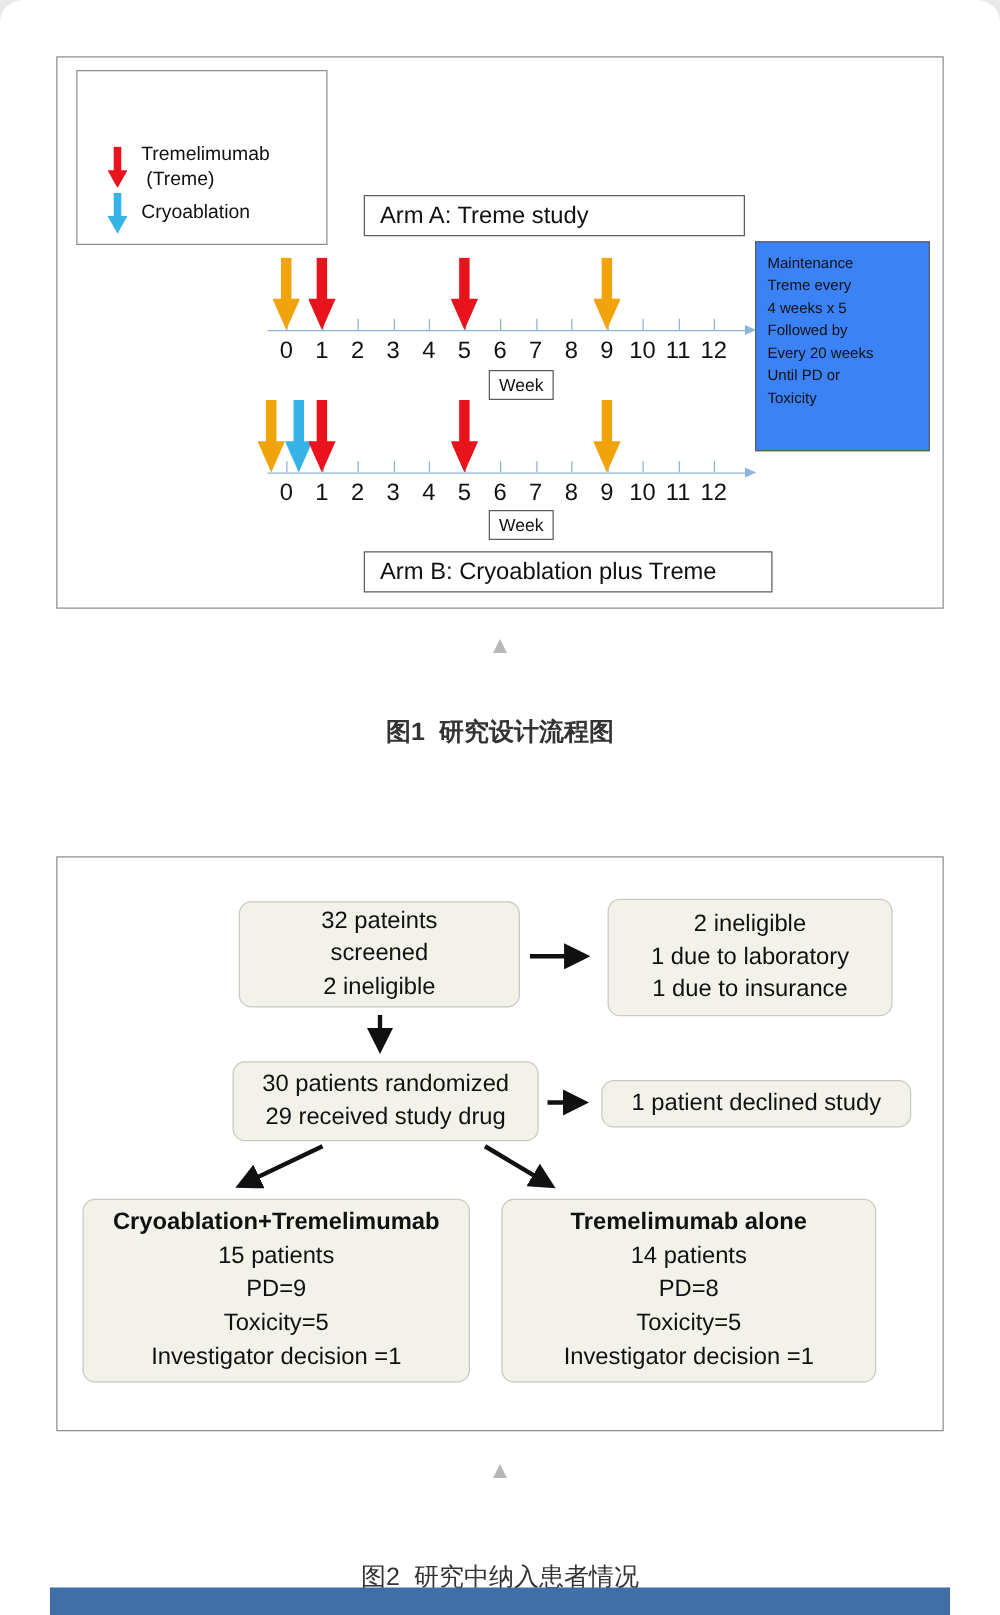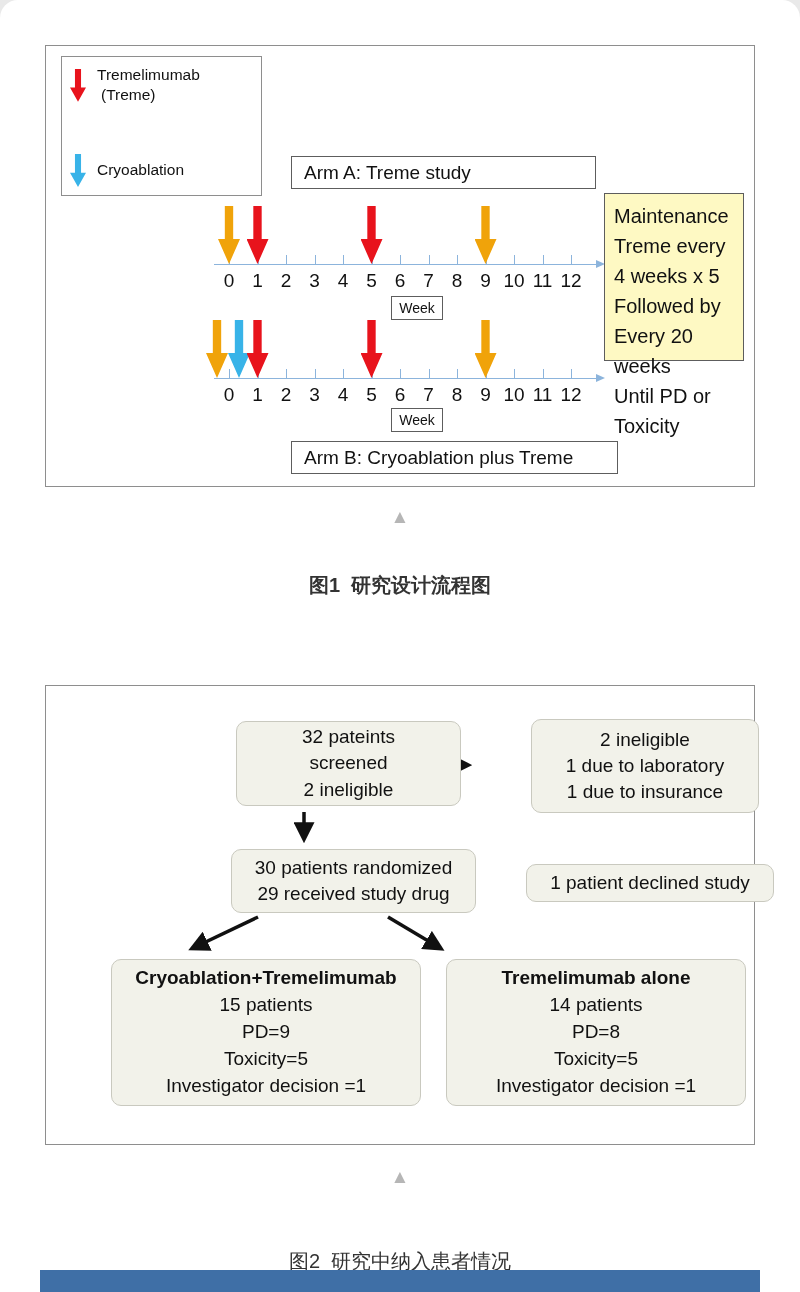--- a/index.html
+++ b/index.html
@@ -4,34 +4,34 @@
 <style>
   * { margin:0; padding:0; box-sizing:border-box; }
   html,body { background:#e9e9e9; font-family:"Liberation Sans","DejaVu Sans",sans-serif; }
   .page { position:relative; width:800px; height:1292px; margin:0 auto; background:#ffffff;
           border-radius:18px 18px 0 0; overflow:hidden; }
 
   
   .fig1-box { position:absolute; left:45px; top:45px; width:710px; height:442px;
               border:1px solid #8e8e8e; background:#fff; }
   .legend { position:absolute; left:15px; top:10px; width:201px; height:140px;
-            border:1px solid #8e8e8e; padding:8px 8px; display:flex; flex-direction:column;
-            justify-content:space-between; }
+            border:1px solid #8e8e8e; padding:8px 24px; display:flex; flex-direction:column;
+            justify-content:flex-end; }
   .legend-row { display:flex; align-items:center; gap:11px; font-size:15.5px; color:#111; }
   .legend-text { display:flex; flex-direction:column; line-height:1.3; }
   .legend-text .l2 { margin-left:4px; }
   .block-arrow-sm { display:inline-block; width:16px; height:33px; flex:0 0 16px;
      clip-path:polygon(31% 0,69% 0,69% 57%,100% 57%,50% 100%,0 57%,31% 57%); }
   .arm-label { position:absolute; height:33px; border:1px solid #5d5d5d; background:#fff;
                display:flex; align-items:center; padding-left:12px; font-size:19px; color:#111; }
   .arm-a { left:245px; top:110px; width:305px; }
   .arm-b { left:245px; top:395px; width:327px; }
   .maintenance { position:absolute; left:558px; top:147px; width:140px; height:168px;
-                 border:1px solid #5d5d5d; padding:7px 9px; font-size:20px; line-height:1.5;
-                 color:#111; background:#fef9c3; }
+                 border:1px solid #5d5d5d; padding:7px 9px; font-size:12px; line-height:1.5;
+                 color:#111; background:#3b82f6; }
   .timeline { position:absolute; left:0; width:710px; height:100px; }
   .tl-a { top:152px; } .tl-b { top:266px; }
   .axis-line { position:absolute; height:1px; background:var(--axis); }
   .axis-head { position:absolute; width:0; height:0; border-left:9px solid var(--axis);
                border-top:4.5px solid transparent; border-bottom:4.5px solid transparent; }
   .tick { position:absolute; width:1px; height:9px; background:var(--axis); }
   .tick-num { position:absolute; width:32px; text-align:center; font-size:19px; color:#111; }
   .block-arrow { position:absolute; width:22px; height:58px;
      clip-path:polygon(31% 0,69% 0,69% 57%,100% 57%,50% 100%,0 57%,31% 57%); }
   .week-box { position:absolute; width:52px; height:24px; border:1px solid #5d5d5d;
@@ -42,21 +42,21 @@
   .separator { position:absolute; left:0; right:0; text-align:center; color:#b6b6b6; font-size:19px; }
   .caption { position:absolute; left:0; right:0; text-align:center; font-size:20px; color:#333;
              white-space:pre; }
 
   
   .fig2-box { position:absolute; left:45px; top:685px; width:710px; height:460px;
               border:1px solid #8e8e8e; background:#fff; }
   .flow-arrows { position:absolute; left:0; top:0; width:710px; height:460px; pointer-events:none; }
   .flow-box { position:absolute; background:var(--boxfill); border:1px solid #c9c9bf;
               border-radius:10px; display:flex; flex-direction:column; justify-content:center;
-              align-items:center; text-align:center; font-size:19px; line-height:1.38; color:#111;margin-left:45px; }
+              align-items:center; text-align:center; font-size:19px; line-height:1.38; color:#111; }
   .flow-title { font-weight:bold; }
   .fb-screened   { left:145px; top:35px;  width:225px; height:85px; }
   .fb-ineligible { left:440px; top:33px;  width:228px; height:94px; }
   .fb-randomized { left:140px; top:163px; width:245px; height:64px; }
   .fb-declined   { left:435px; top:178px; width:248px; height:38px; }
   .fb-arm-cryo   { left:20px;  top:273px; width:310px; height:147px; line-height:1.42; }
   .fb-arm-treme  { left:355px; top:273px; width:300px; height:147px; line-height:1.42; }
 
   
   .footer-bar { position:absolute; left:40px; top:1270px; width:720px; height:22px;

